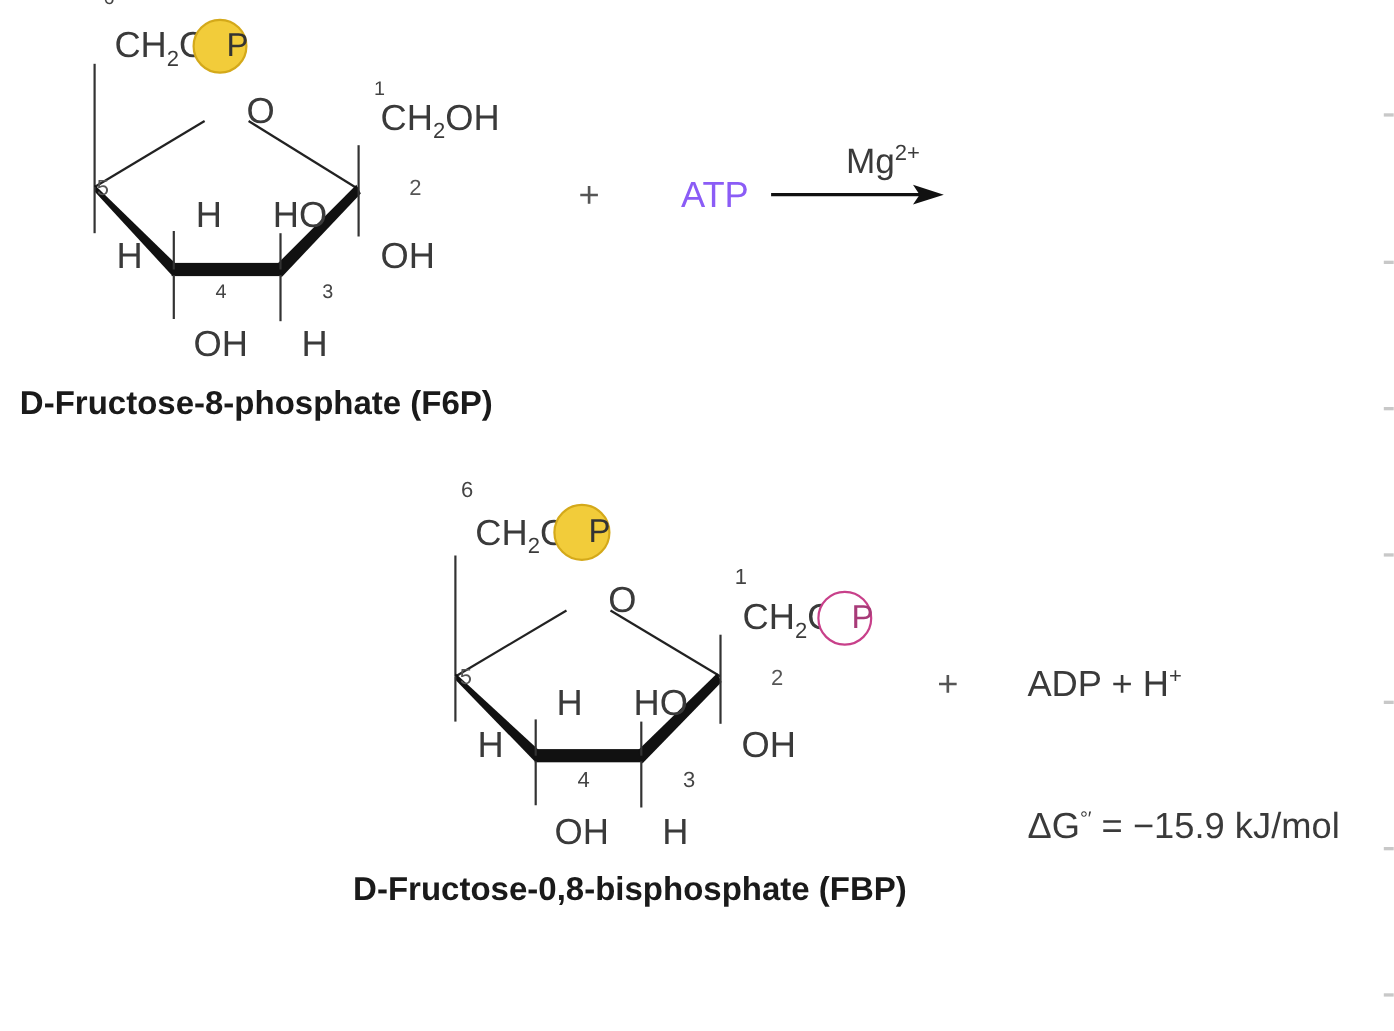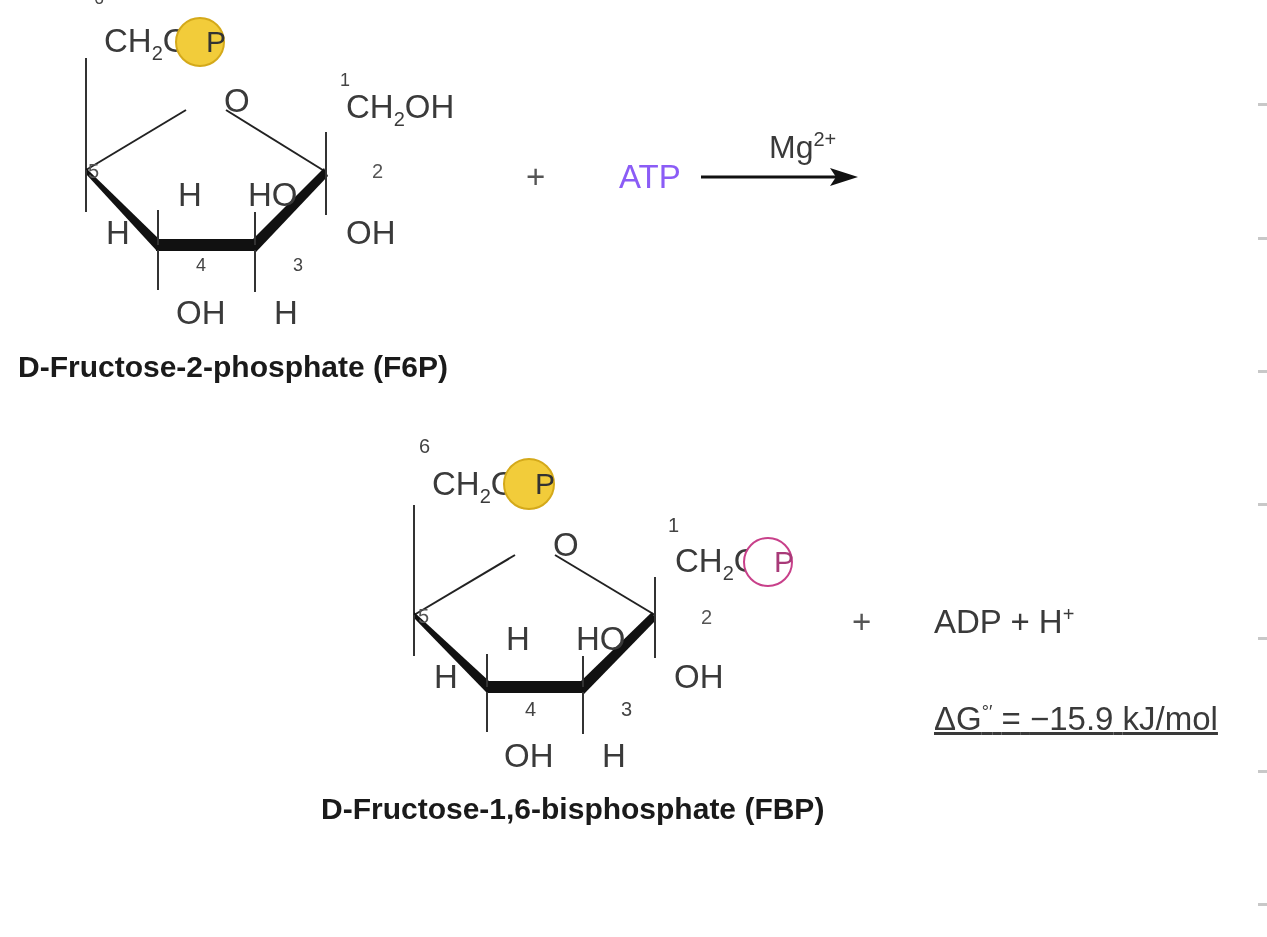--- a/index.html
+++ b/index.html
@@ -61,21 +61,21 @@
   <span class="abs txt" style="left:314px;top:214px;">OH</span>
 
   <span class="abs chem" style="left:164px;top:255px;font-size:18px;color:#444;">4</span>
   <span class="abs chem" style="left:261px;top:255px;font-size:18px;color:#444;">3</span>
 
   <span class="abs txt" style="left:144px;top:294px;">OH</span>
   <span class="abs txt" style="left:242px;top:294px;">H</span>
 </div>
 
 <div class="abs lbl" style="left:-14px;top:350px;">
-  <span class="sc">D</span><span>-Fructose-2-phosphate (F6P)</span>
+  <span class="sc">D</span><span>-Fructose-8-phosphate (F6P)</span>
 </div>
 
 <span class="abs txt" style="left:494px;top:158px;color:#555;">+</span>
 <span class="abs txt" style="left:587px;top:158px;color:#8b5cf6;">ATP</span>
 
 <div class="abs" style="left:737px;top:128px;font-size:32px;color:#3a3a3a;white-space:nowrap;">
   <span>Mg</span><sup style="font-size:20px;">2+</sup>
 </div>
 <svg width="1267" height="937" style="pointer-events:none;">
   <line x1="701" y1="177" x2="838" y2="177" stroke="#111" stroke-width="3"></line>
@@ -120,29 +120,29 @@
   <span class="abs txt" style="left:312px;top:228px;">OH</span>
 
   <span class="abs chem" style="left:163px;top:268px;font-size:20px;color:#444;">4</span>
   <span class="abs chem" style="left:259px;top:268px;font-size:20px;color:#444;">3</span>
 
   <span class="abs txt" style="left:142px;top:307px;">OH</span>
   <span class="abs txt" style="left:240px;top:307px;">H</span>
 </div>
 
 <div class="abs lbl" style="left:289px;top:792px;">
-  <span class="sc">D</span><span>-Fructose-1,6-bisphosphate (FBP)</span>
+  <span class="sc">D</span><span>-Fructose-0,8-bisphosphate (FBP)</span>
 </div>
 
 <span class="abs txt" style="left:820px;top:603px;color:#555;">+</span>
 <div class="abs txt" style="left:902px;top:603px;">
   <span>ADP + H</span><sup style="font-size:20px;">+</sup>
 </div>
 
-<div class="abs txt" style="left:902px;top:700px;text-decoration:underline;">
+<div class="abs txt" style="left:902px;top:732px;">
   <span style="font-style:normal;">ΔG</span><sup style="font-size:18px;">°′</sup>
   <span>=</span>
   <span>−15.9</span>
   <span>kJ/mol</span>
 </div>
 
 <div class="tick" style="top:103px;"></div>
 <div class="tick" style="top:237px;"></div>
 <div class="tick" style="top:370px;"></div>
 <div class="tick" style="top:503px;"></div>

